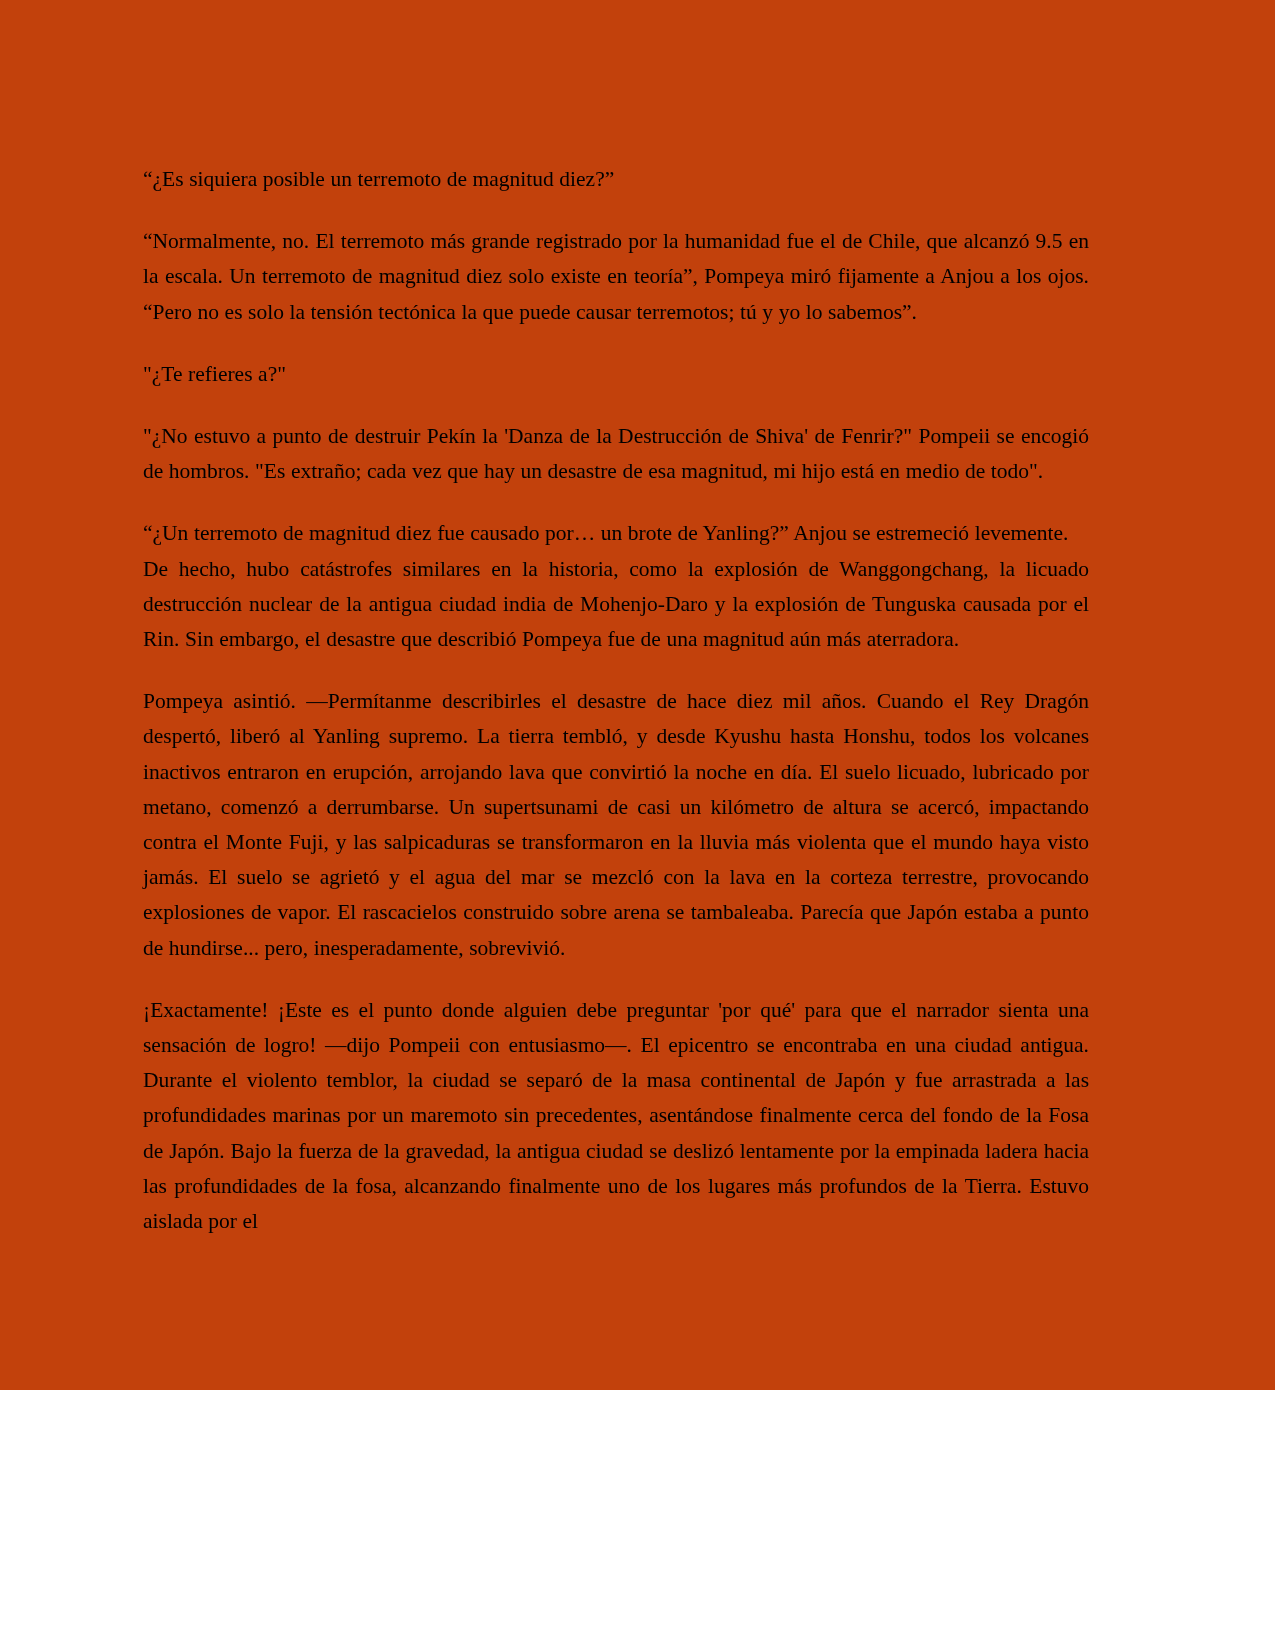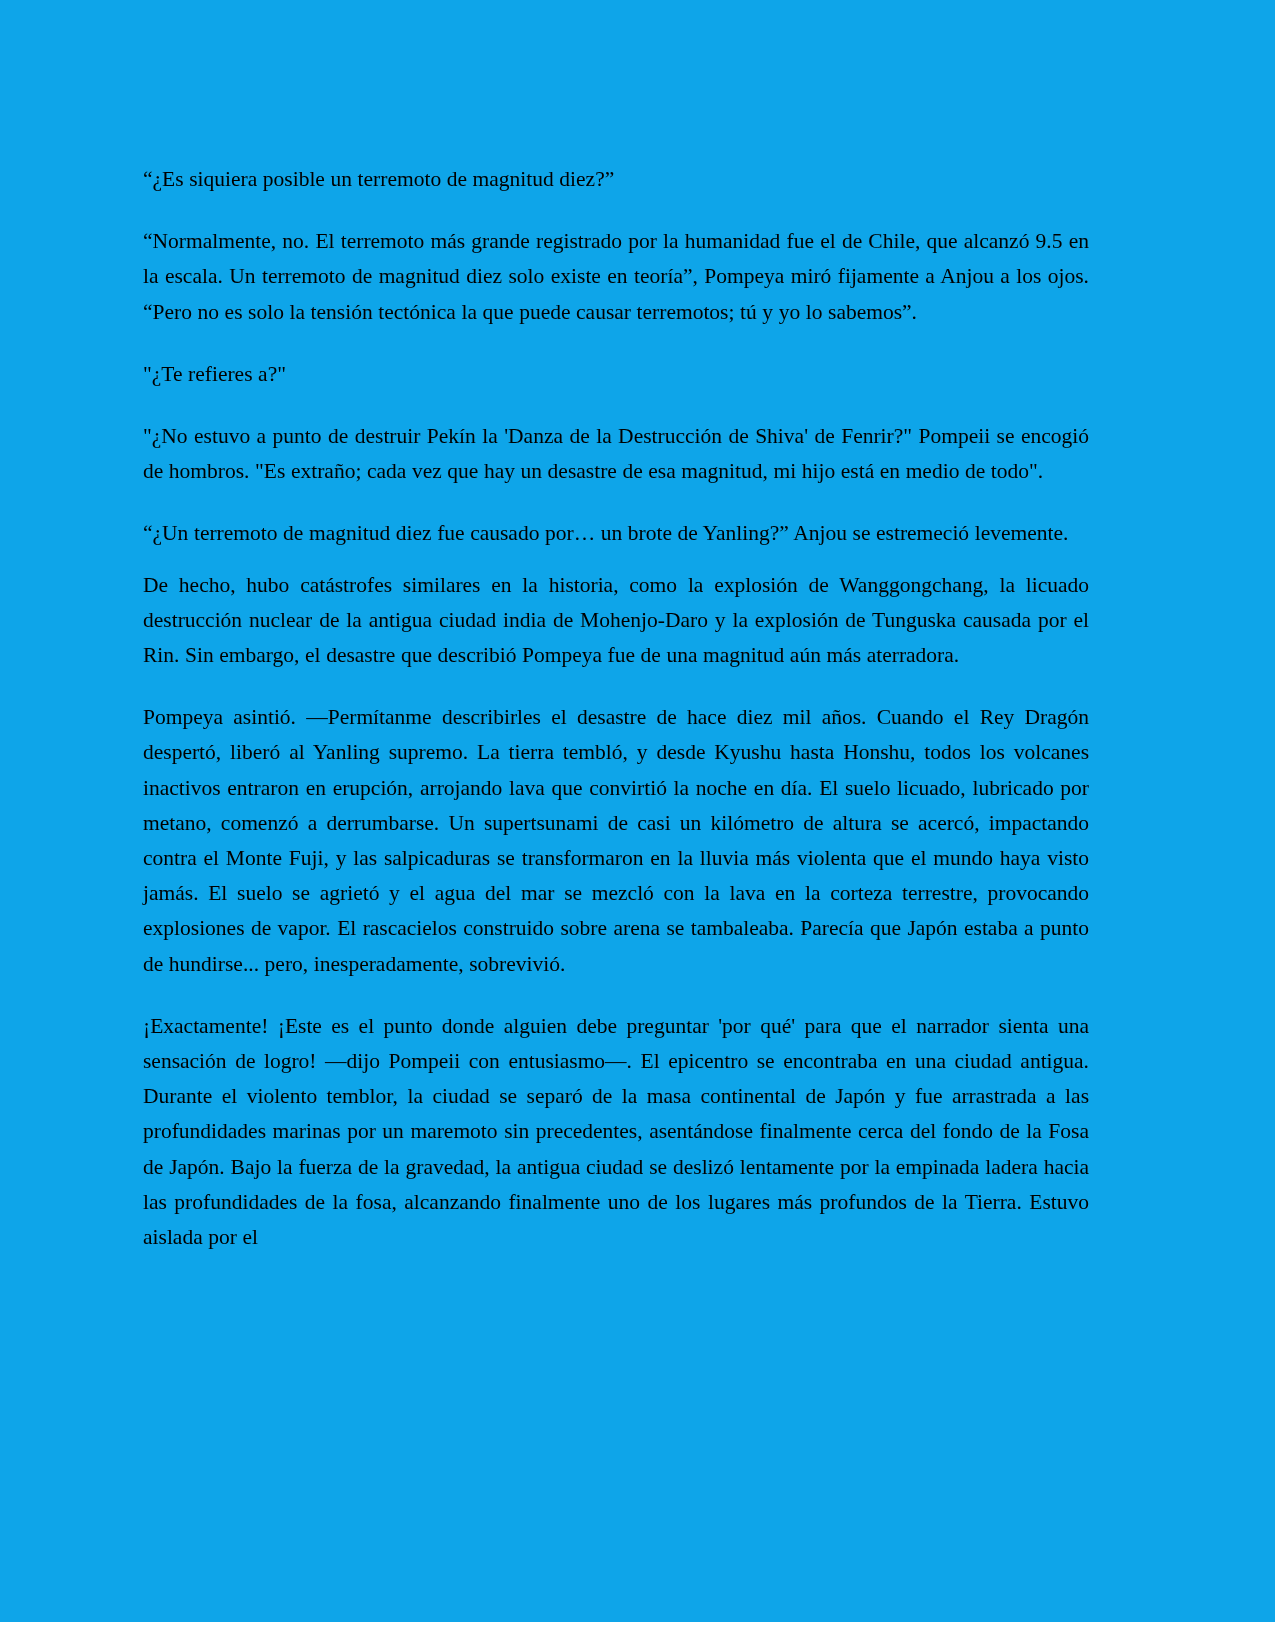--- a/index.html
+++ b/index.html
@@ -3,22 +3,22 @@
 <meta charset="utf-8">
 <style>
   html, body {
     margin: 0;
     padding: 0;
     background: #ffffff;
   }
   .page {
     position: relative;
     width: 1275px;
-    height: 1622px;
-    background: #0ea5e9;
+    height: 1390px;
+    background: #c2410c;
     box-sizing: border-box;
     font-family: "Liberation Serif", "DejaVu Serif", serif;
     color: #000000;
     overflow: hidden;
   }
   .content {
     position: absolute;
     left: 143px;
     top: 162px;
     width: 946px;
@@ -27,21 +27,21 @@
     margin: 0 0 27px 0;
     font-size: 21.5px;
     line-height: 35.2px;
     text-align: justify;
     text-justify: inter-word;
     word-spacing: 0.2px;
     hyphens: none;
     -webkit-hyphens: none;
   }
   p.para.tight {
-    margin-bottom: 16px;
+    margin-bottom: 0;
   }
   p.para:last-child {
     margin-bottom: 12px;
   }
   .page-number {
     position: absolute;
     left: 0;
     top: 1543px;
     width: 1275px;
     text-align: center;

